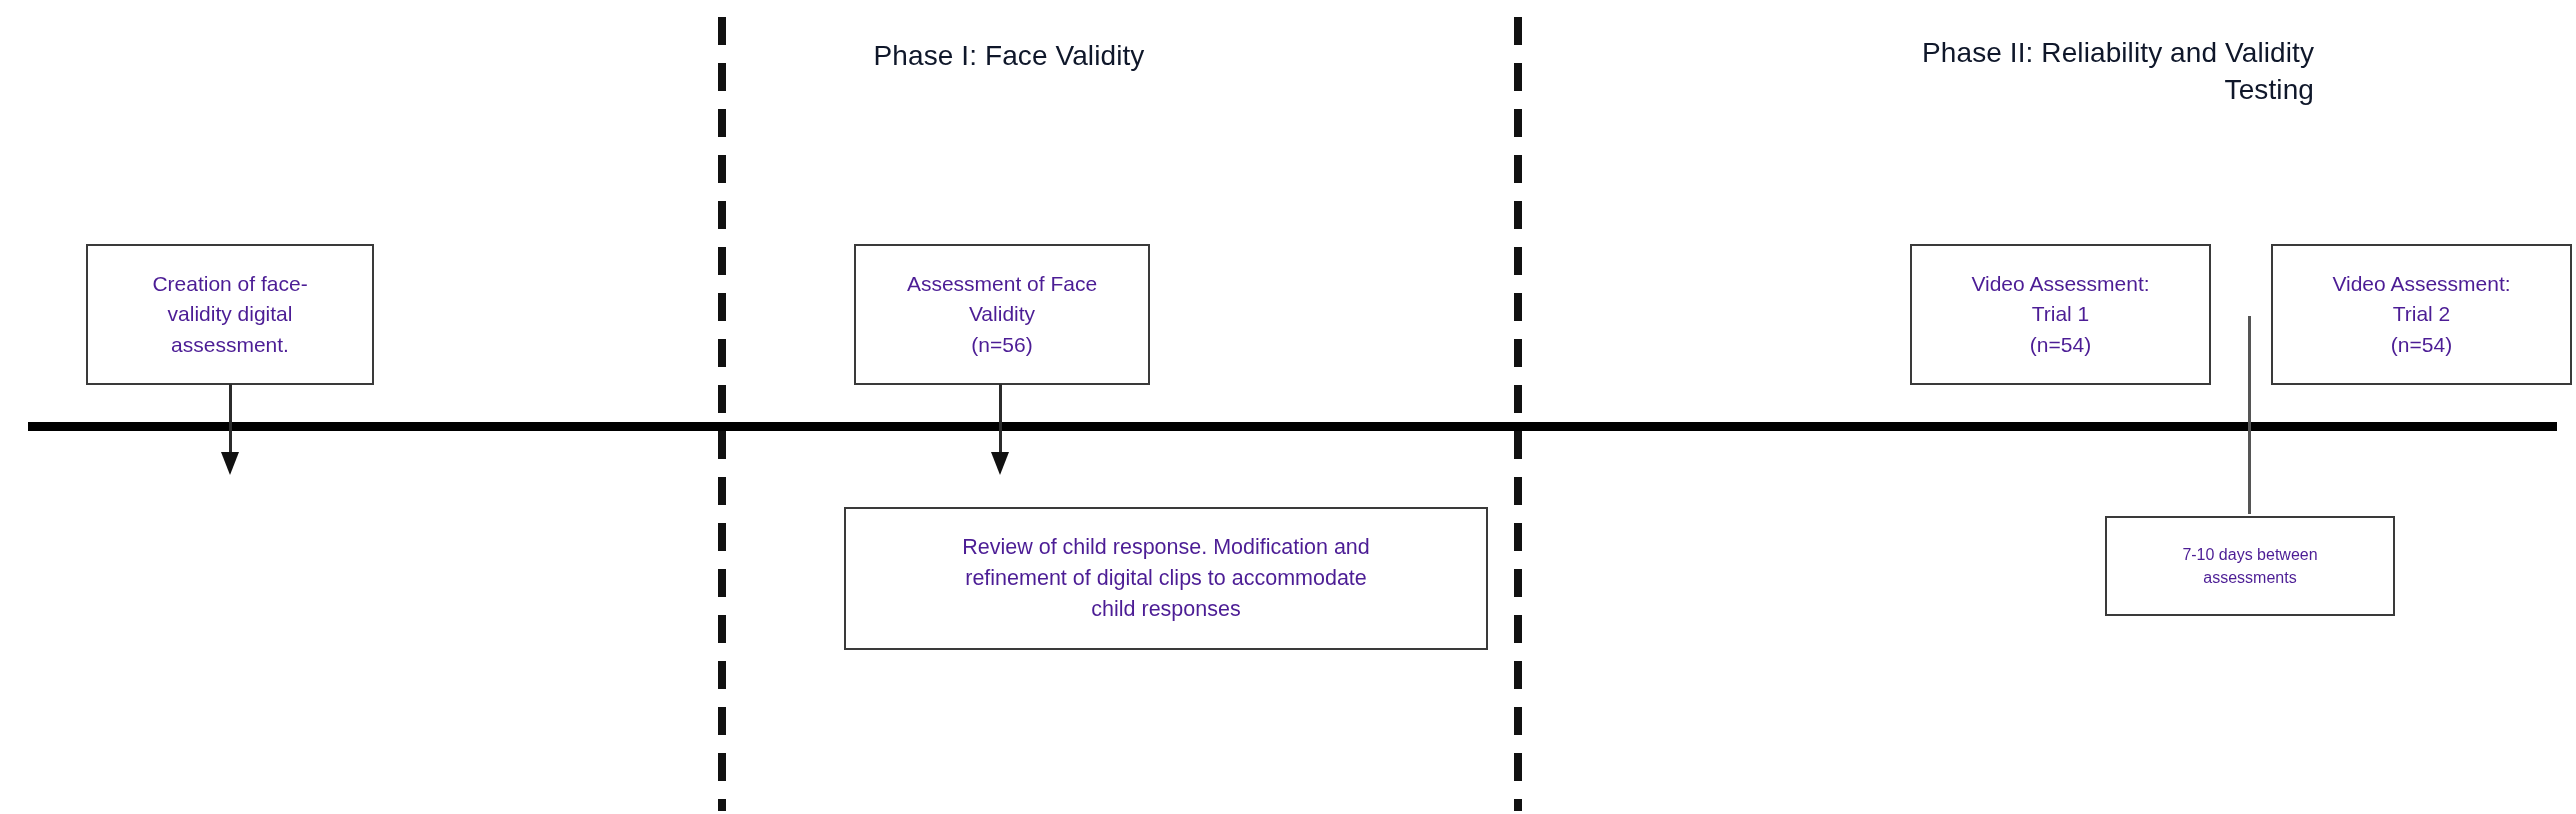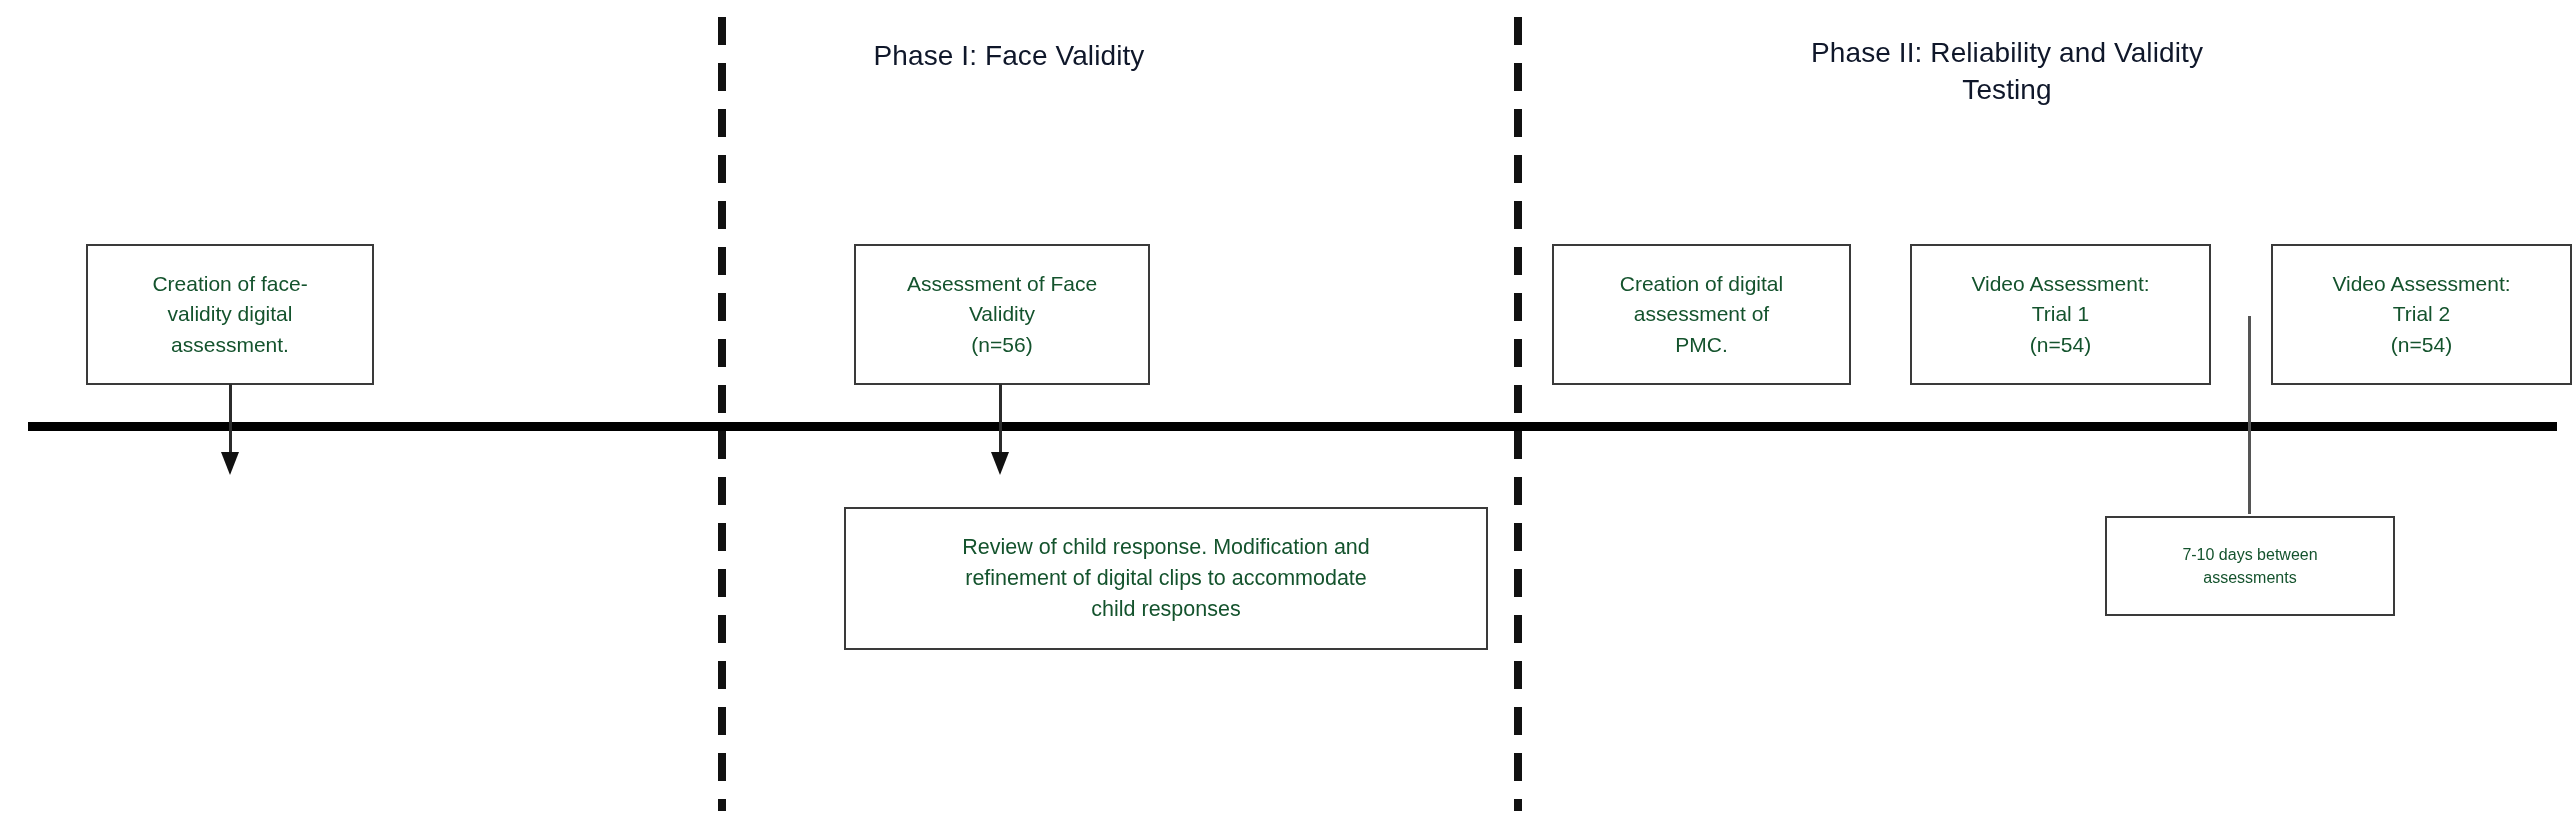--- a/index.html
+++ b/index.html
@@ -31,20 +31,21 @@
   }
   #phase1-heading {
     left: 794px;
     top: 38px;
     width: 430px;
   }
   #phase2-heading {
     left: 1700px;
     top: 35px;
     width: 614px;
+    text-align: right;
   }
 
   
   .phase-divider {
     position: absolute;
     top: 17px;
     height: 794px;
     width: 8.4px;
     background-image: linear-gradient(
         to bottom,
@@ -73,21 +74,21 @@
     position: absolute;
     box-sizing: border-box;
     border: 2.3px solid #3a3a3a;
     background: #ffffff;
     display: flex;
     align-items: center;
     justify-content: flex-start;
     text-align: center;
     font-size: 21px;
     line-height: 1.44;
-    color: #14532d;
+    color: #4c1d95;
     padding: 4.6px 9.2px;
   }
   .box .box-text {
     display: block;
     width: 100%;
     white-space: pre-line;
   }
 
   
   #box-creation-face-validity { left: 86px;  top: 244px; width: 288px; height: 141px; }
@@ -160,25 +161,20 @@
 validity digital
 assessment.</span>
   </div>
 
   <div class="box" id="box-assessment-face-validity">
     <span class="box-text">Assessment of Face
 Validity
 (n=56)</span>
   </div>
 
-  <div class="box" id="box-creation-digital-pmc">
-    <span class="box-text">Creation of digital
-assessment of
-PMC.</span>
-  </div>
 
   <div class="box" id="box-video-trial-1">
     <span class="box-text">Video Assessment:
 Trial 1
 (n=54)</span>
   </div>
 
   <div class="box" id="box-video-trial-2">
     <span class="box-text">Video Assessment:
 Trial 2

